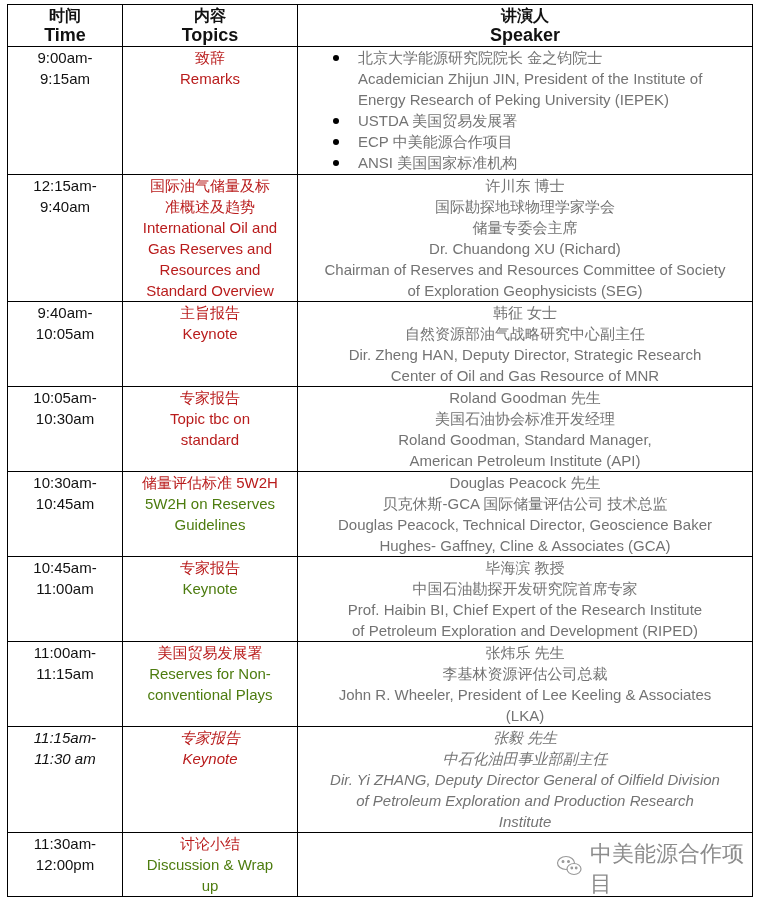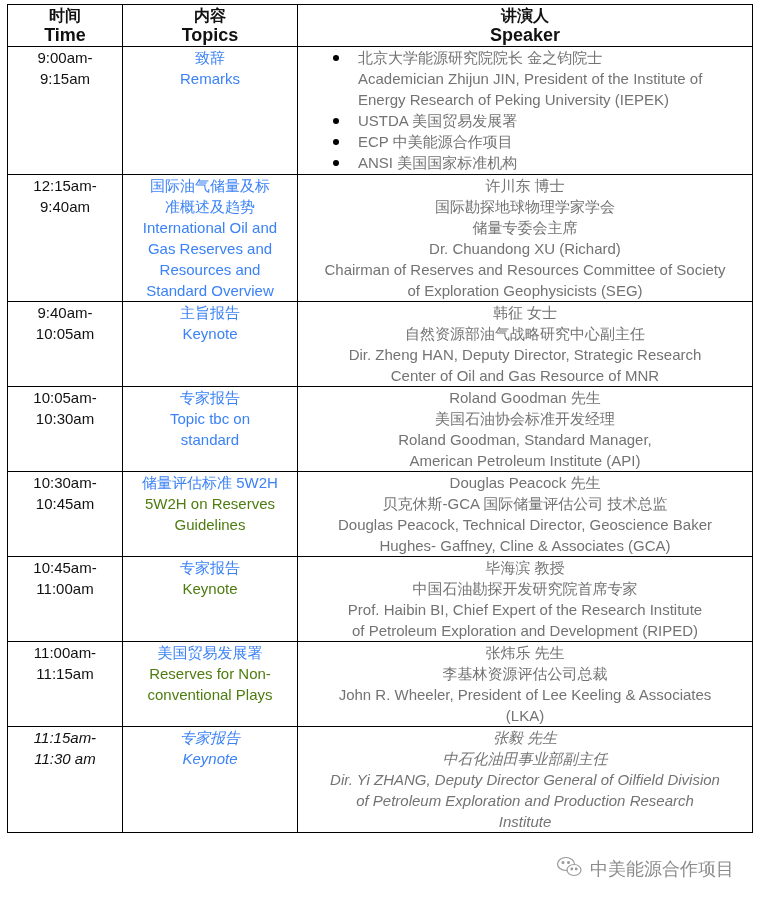--- a/index.html
+++ b/index.html
@@ -12,21 +12,21 @@
   table.agenda td, table.agenda th {
     border: 1.5px solid #000; vertical-align: top; text-align: center;
     padding: 0 2px; font-size: 15px; line-height: 21px; font-weight: normal;
   }
   col.c-time { width: 115px; }
   col.c-topic { width: 175px; }
   col.c-speaker { width: 455px; }
   th .zh { font-weight: bold; font-size: 16px; display: block; line-height: 21px; }
   th .en { font-weight: bold; font-size: 18px; display: block; line-height: 19px; }
   .line { display: block; }
-  .topic .line { color: #3b82f6; }
+  .topic .line { color: #b91c1c; }
   .topic .line.strong { color: #4d7c0f; }
   .speaker .line { color: #737373; }
   ul.bullets { margin: 0; padding: 0 0 0 58px; text-align: left; list-style: none; }
   ul.bullets li { position: relative; line-height: 21px; }
   ul.bullets li::before {
     content: ""; position: absolute; left: -25px; top: 8px;
     width: 6px; height: 6px; border-radius: 50%; background: #000;
   }
   .valign-mid { padding-top: 21px; }
   .time { font-size: 15px; }
@@ -35,21 +35,21 @@
   tr.r2 { height: 126px; }
   tr.r3 { height: 85px; }
   tr.r4 { height: 85px; }
   tr.r5 { height: 85px; }
   tr.r6 { height: 85px; }
   tr.r7 { height: 85px; }
   tr.r8 { height: 105px; font-style: italic; }
   tr.r9 { height: 64px; }
   .watermark {
     position: absolute; left: 556px; top: 855px; height: 28px;
-    display: flex; align-items: center; gap: 6px; color: #8c8c8c; font-size: 18px;
+    display: flex; align-items: center; gap: 6px; color: #8c8c8c; font-size: 22px;
   }
   .watermark svg { width: 28px; height: 24px; }
 </style>
 </head>
 <body>
 
 <table class="agenda">
   <colgroup>
     <col class="c-time">
       <col class="c-topic">
@@ -222,20 +222,32 @@
     </td>
     <td class="speaker">
       <span class="line">张毅  先生</span>
       <span class="line">中石化油田事业部副主任</span>
       <span class="line">Dir. Yi ZHANG, Deputy Director General of Oilfield Division</span>
       <span class="line">of Petroleum Exploration and Production Research</span>
       <span class="line">Institute</span>
     </td>
   </tr>
 
+  <tr class="r9">
+    <td class="time">
+      <span class="line">11:30am-</span>
+      <span class="line">12:00pm</span>
+    </td>
+    <td class="topic">
+      <span class="line">讨论小结</span>
+      <span class="line strong">Discussion &amp; Wrap</span>
+      <span class="line strong">up</span>
+    </td>
+    <td class="speaker"></td>
+  </tr>
 </tbody>
   </table>
 
 <div class="watermark">
   <span>
     <svg viewBox="0 0 28 24" fill="none" stroke="#9a9a9a" stroke-width="1.2">
       <ellipse cx="10" cy="9" rx="8.5" ry="6.5"></ellipse>
       <circle cx="7" cy="7.5" r="0.9" fill="#9a9a9a"></circle>
       <circle cx="12.5" cy="7.5" r="0.9" fill="#9a9a9a"></circle>
       <ellipse cx="18" cy="15" rx="7" ry="5.5" fill="#fff"></ellipse>

